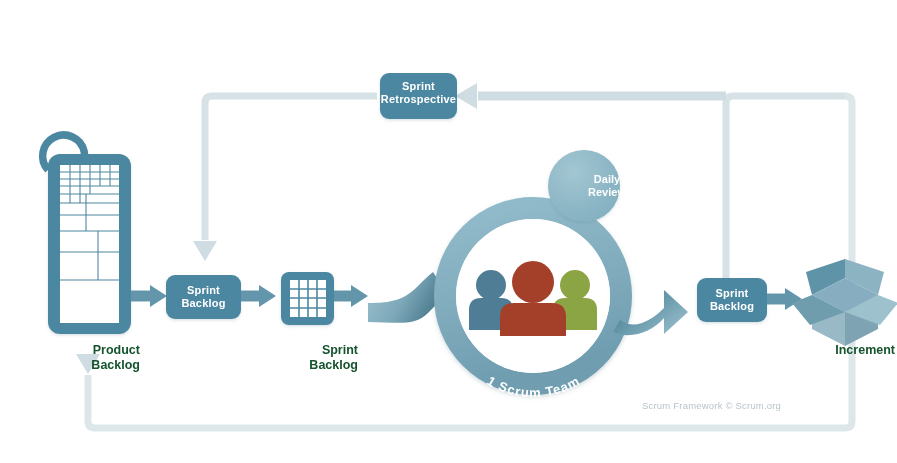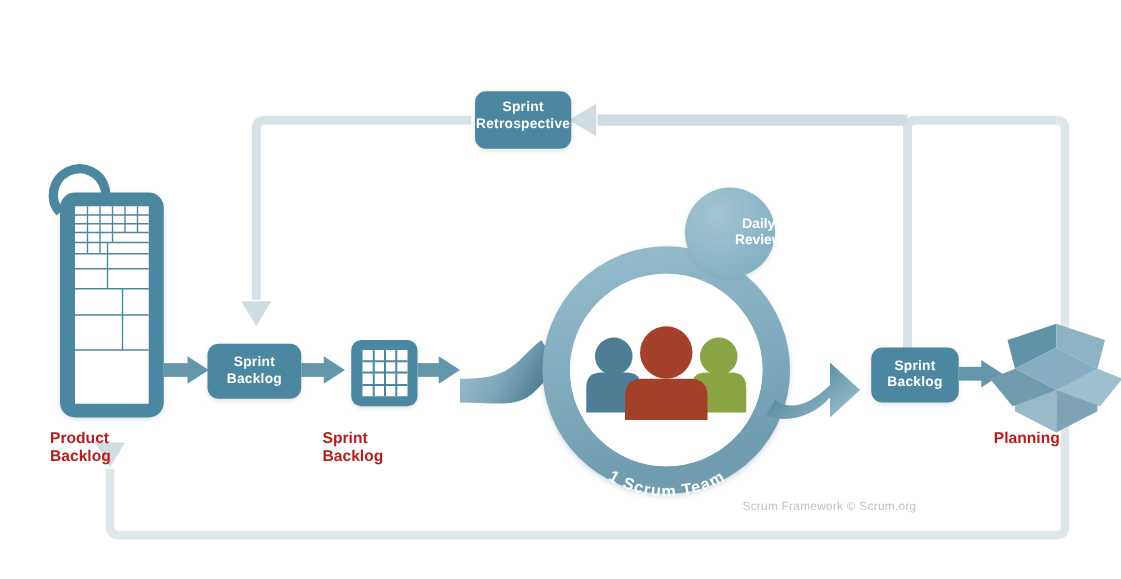--- a/index.html
+++ b/index.html
@@ -9,26 +9,26 @@
     overflow:hidden;position:relative;
   }
   #stage{position:absolute;left:0;top:0;width:897px;height:463px;}
   #svgroot{position:absolute;left:0;top:0;}
   .nodelabel{
     position:absolute;color:#ffffff;font-weight:bold;font-size:11px;
     line-height:13px;text-align:center;letter-spacing:.2px;
     pointer-events:none;
   }
   .caption{
-    position:absolute;color:#b91c1c;font-weight:bold;font-size:12.5px;
-    line-height:15px;text-align:left;
+    position:absolute;color:#14532d;font-weight:bold;font-size:12.5px;
+    line-height:15px;text-align:right;
   }
   .credit{
     position:absolute;color:#b9c4c9;font-size:9.5px;font-weight:normal;
-    letter-spacing:.2px;white-space:nowrap;
+    letter-spacing:.2px;white-space:nowrap;margin-left:48px;
   }
   .circlelabel{
     position:absolute;color:#ffffff;font-weight:bold;font-size:11px;
     line-height:13px;text-align:center;
   }
 </style>
 </head>
 <body>
 
 <div id="stage">
@@ -235,17 +235,17 @@
   <div class="caption" style="left:40px;top:343px;width:100px;">
     <span>Product</span><br>
     <span>Backlog</span>
   </div>
 
   <div class="caption" style="left:258px;top:343px;width:100px;">
     <span>Sprint</span><br>
     <span>Backlog</span>
   </div>
 
-  <div class="caption" style="left:795px;top:343px;width:100px;">Planning</div>
+  <div class="caption" style="left:795px;top:343px;width:100px;">Increment</div>
 
   <div class="credit" style="left:594px;top:400px;">Scrum Framework © Scrum.org</div>
 
 </div>
 
 </body></html>

